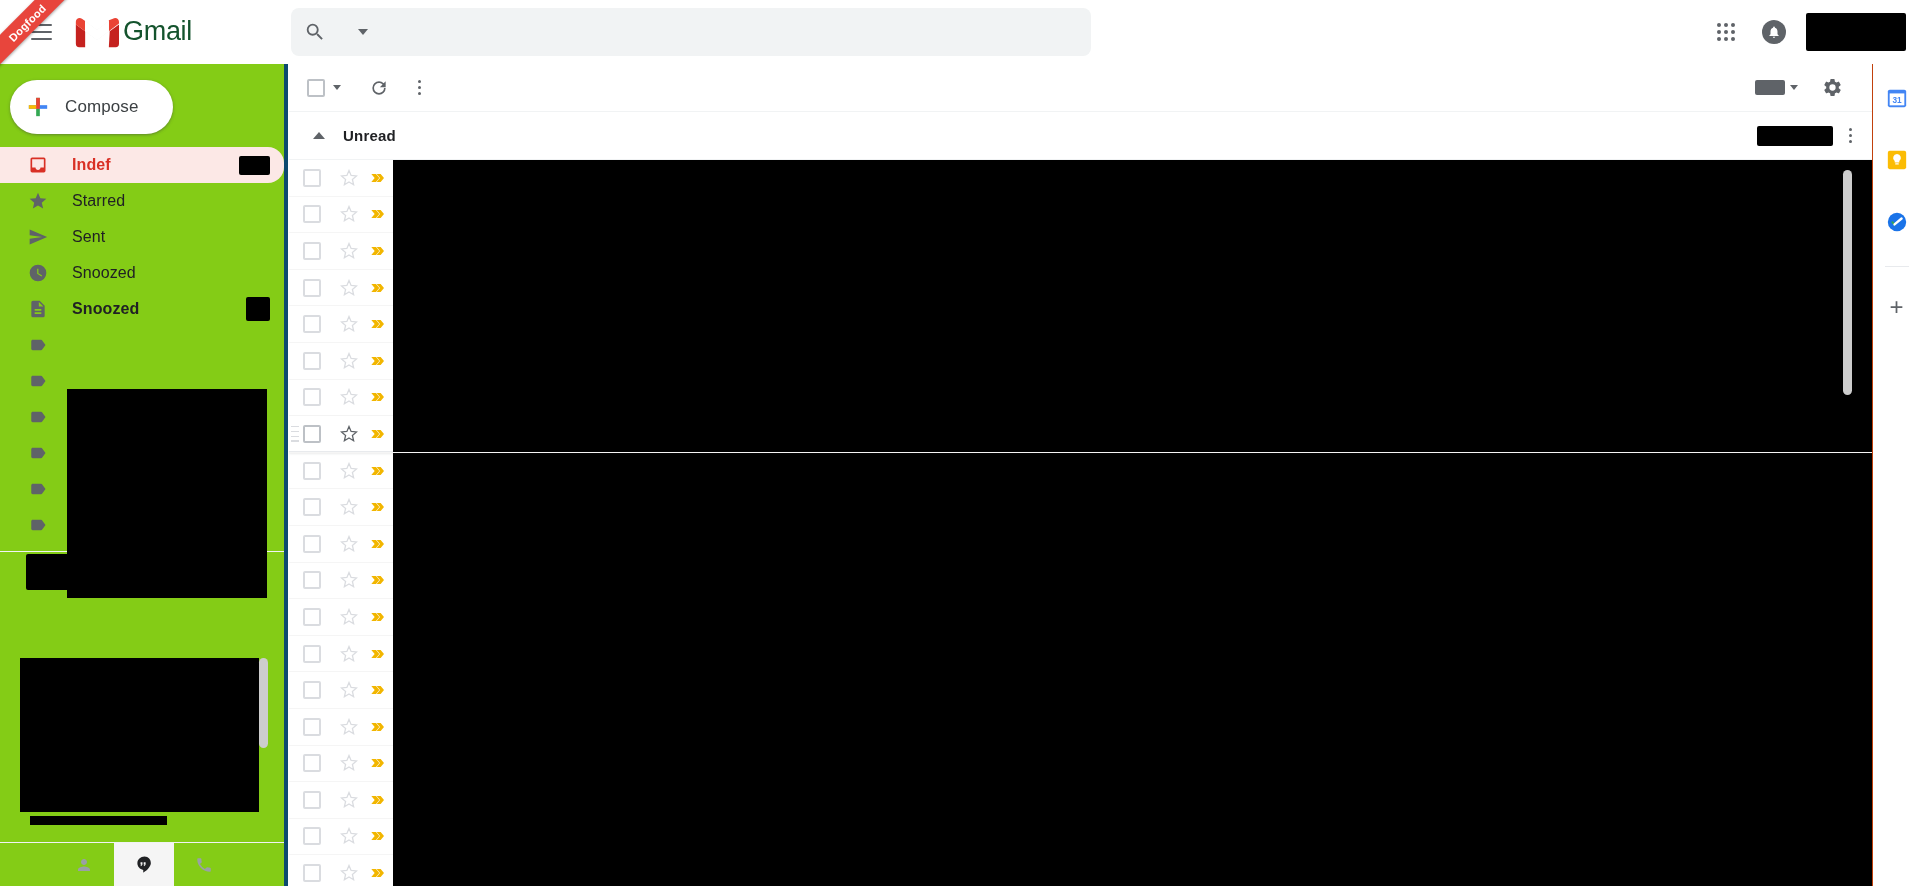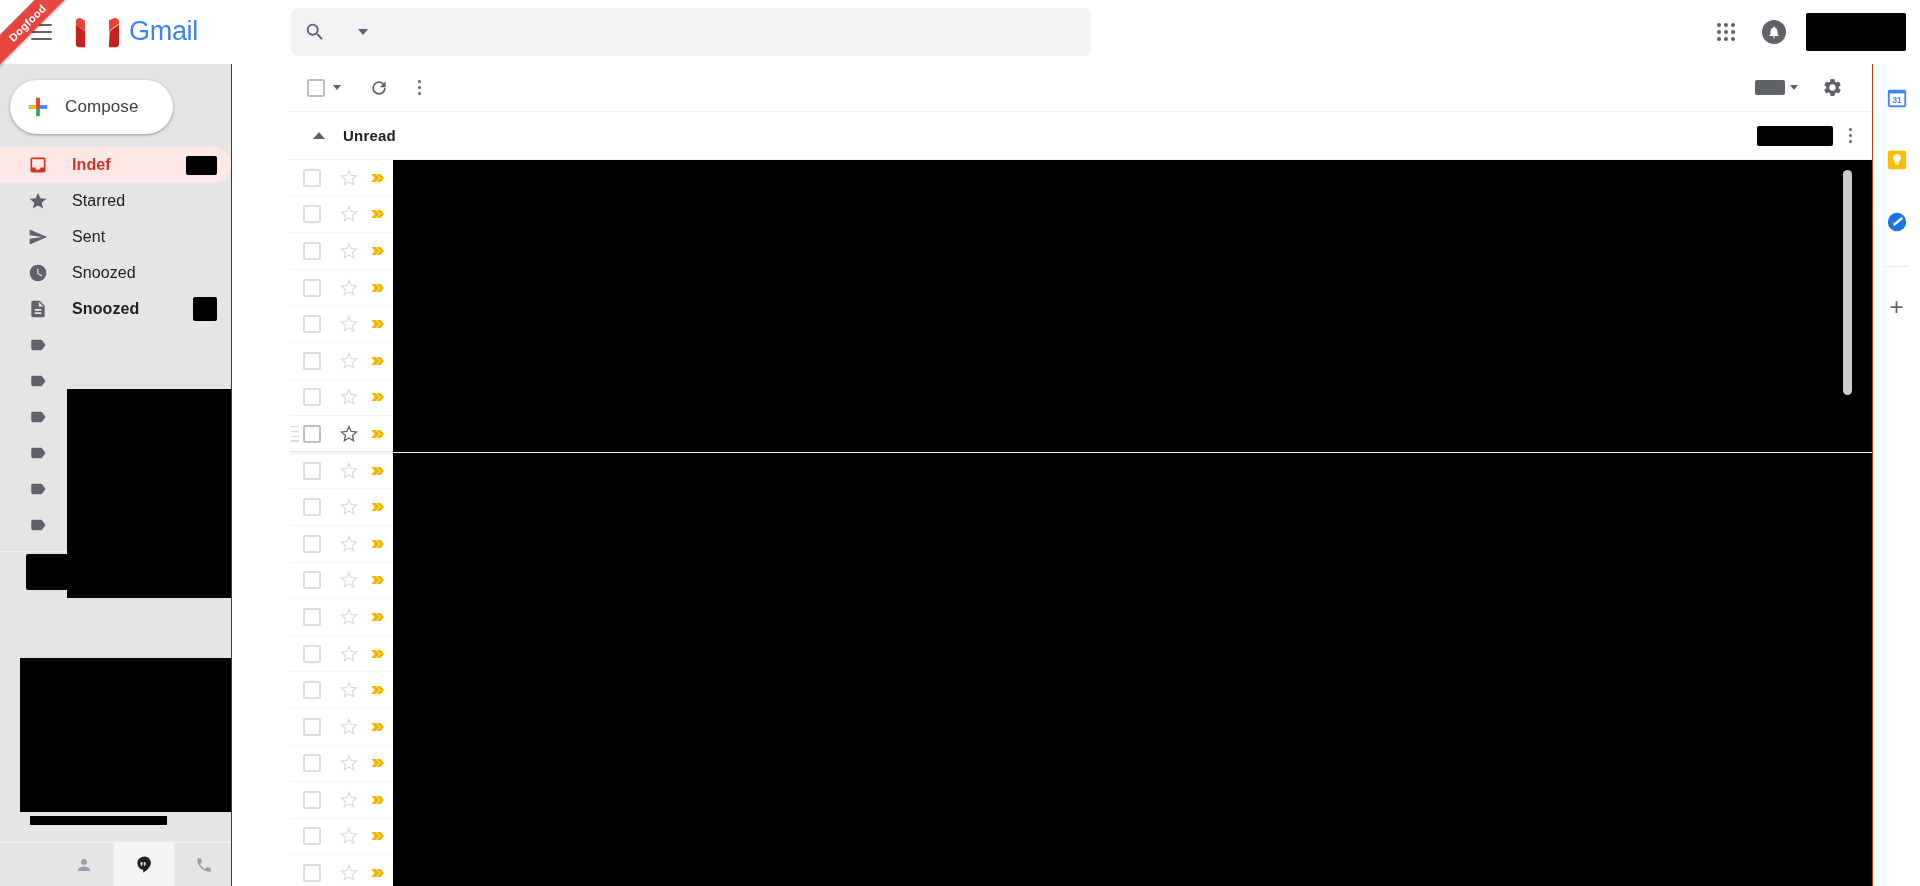--- a/index.html
+++ b/index.html
@@ -36,21 +36,21 @@
   .hamburger {
     width:48px; height:48px; margin-left:17px;
     display:flex; flex-direction:column; justify-content:center; align-items:center; gap:5px;
     cursor:pointer; border-radius:50%;
   }
   .hamburger span { display:block; width:21px; height:2px; background:#5f6368; border-radius:1px; }
 
   .brand { display:flex; align-items:center; margin-left:10px; cursor:pointer; }
   .gmail-m { width:44px; height:34px; }
   .brand-text {
-    font-size: 27px; color:#3b82f6; margin-left:10px;
+    font-size: 27px; color:#14532d; margin-left:4px;
     font-family:"Liberation Sans", sans-serif; letter-spacing:-.3px;
   }
 
   .searchbar {
     position:absolute; left:291px; top:8px;
     width:800px; height:48px;
     background:#f1f3f4; border-radius:8px;
     display:flex; align-items:center; cursor:text;
   }
   .search-icon-btn {
@@ -87,23 +87,23 @@
     display:flex;align-items:center;justify-content:center;
   }
   .account-redact {
     width:100px;height:38px;background:#000;border-radius:2px;
     margin-left:8px; cursor:pointer;
     box-shadow:0 0 0 3px #fff;
   }
 
   
   .sidebar {
-    position:absolute; left:0; top:64px; width:232px; height:822px;
-    background:#e5e5e5; overflow:hidden;
-    border-right:1px solid #0c4a6e;
+    position:absolute; left:0; top:64px; width:288px; height:822px;
+    background:#84cc16; overflow:hidden;
+    border-right:4px solid #0c4a6e;
   }
   .compose-btn {
     margin:16px 0 0 10px;
     width:163px;height:54px;border-radius:27px;
     background:#fff; display:flex; align-items:center;
     box-shadow: 0 1px 2px 0 rgba(60,64,67,.3), 0 1px 3px 1px rgba(60,64,67,.15);
     cursor:pointer;
   }
   .plus-multi { width:22px;height:22px;margin-left:17px; position:relative; }
   .compose-label { margin-left:16px; font-size:17px; color:#3c4043; letter-spacing:.1px; }

